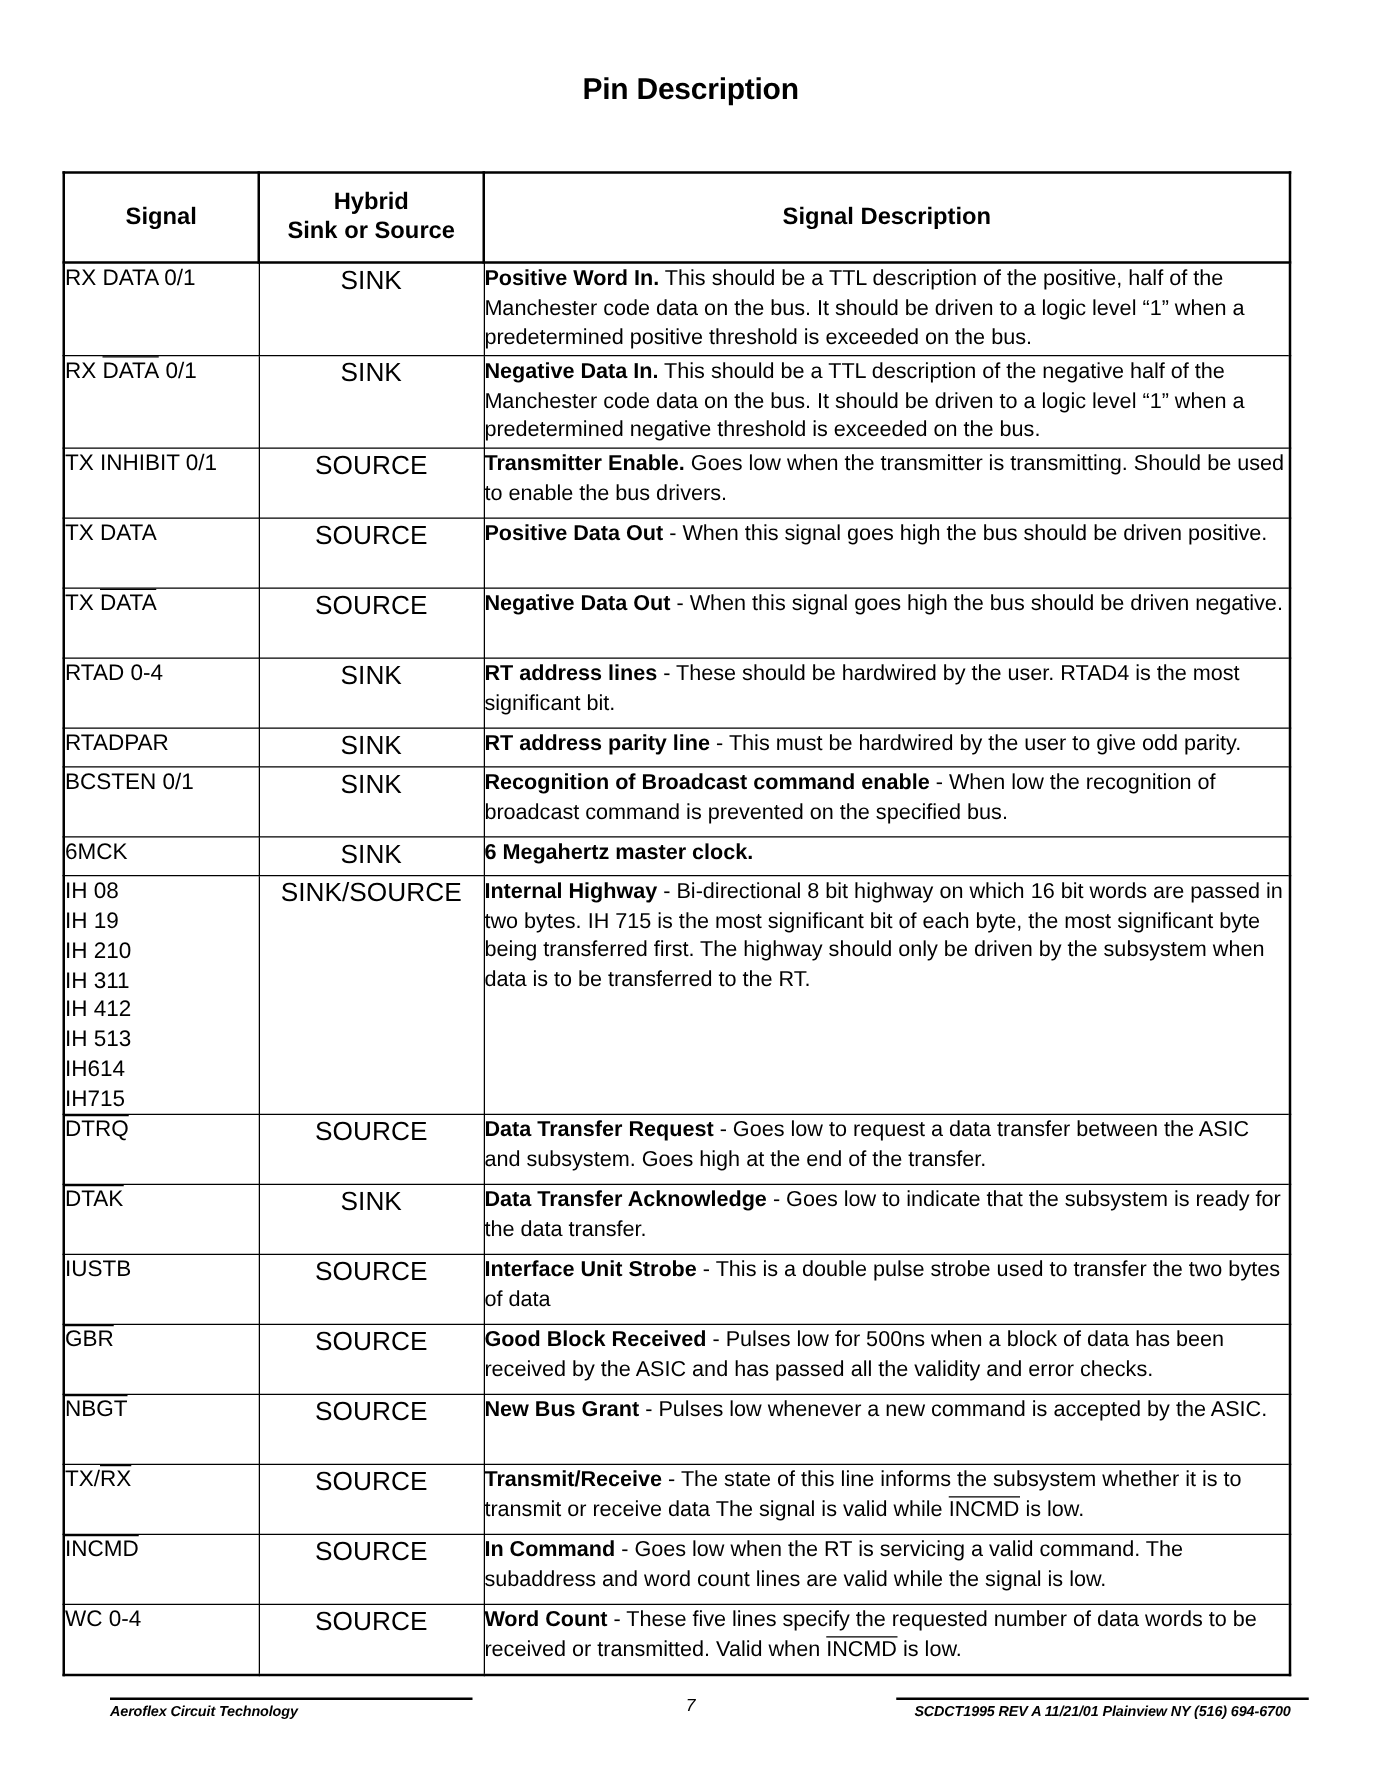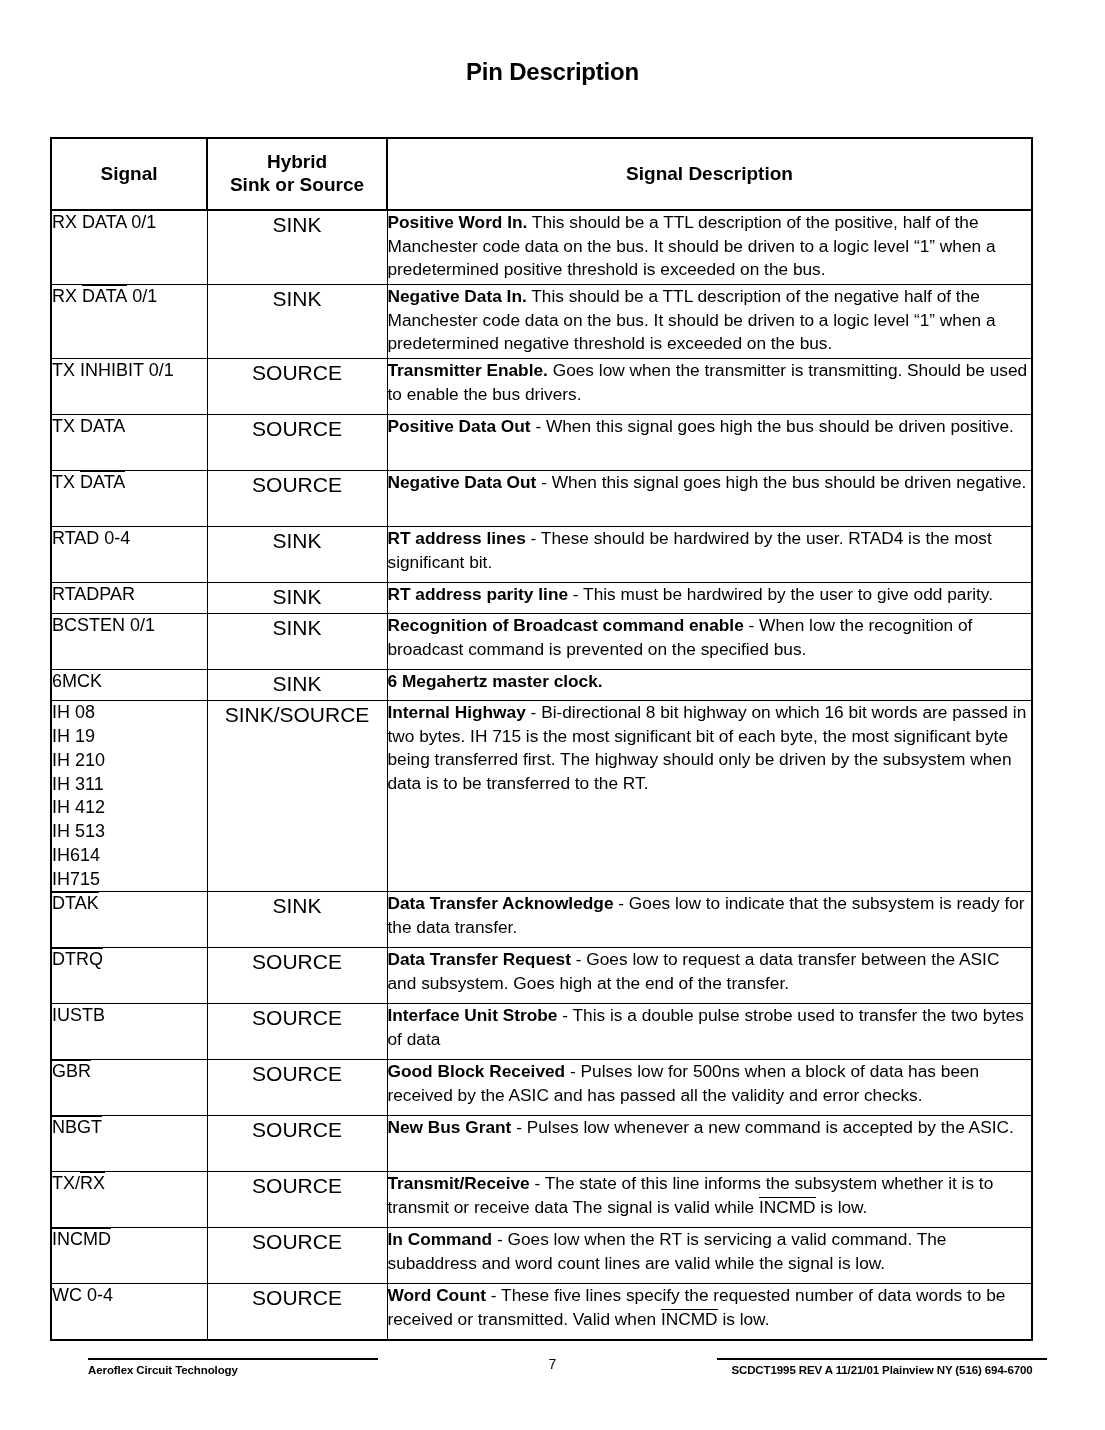--- a/index.html
+++ b/index.html
@@ -95,20 +95,21 @@
   tr.r-mid   td { height: 55px; }
   tr.r-short td { height: 30px; }
   tr.r-ih    td { height: 168px; }
 
   .footer {
     position: absolute;
     left: 0;
     top: 1348px;
     width: 1105px;
     height: 46px;
+    font-style: italic;
   }
   .footer-left {
     position: absolute;
     left: 88px;
     top: 10px;
     width: 290px;
     border-top: 2.2px solid #000000;
     padding-top: 4px;
     font-size: 11.5px;
     font-weight: bold;
@@ -210,28 +211,28 @@
 IH 210
 IH 311
 IH 412
 IH 513
 IH614
 IH715</span></td>
           <td class="hybrid-cell">SINK/SOURCE</td>
           <td class="desc-cell"><b>Internal Highway</b><span> - Bi-directional 8 bit highway on which 16 bit words are passed in two bytes. IH 715 is the most significant bit of each byte, the most significant byte being transferred first. The highway should only be driven by the subsystem when data is to be transferred to the RT.</span></td>
         </tr>
         <tr class="r-mid">
+          <td class="signal-cell"><span class="ovl">DTRQ</span></td>
+          <td class="hybrid-cell">SOURCE</td>
+          <td class="desc-cell"><b>Data Transfer Request</b><span> - Goes low to request a data transfer between the ASIC and subsystem. Goes high at the end of the transfer.</span></td>
+        </tr>
+        <tr class="r-mid">
           <td class="signal-cell"><span class="ovl">DTAK</span></td>
           <td class="hybrid-cell">SINK</td>
           <td class="desc-cell"><b>Data Transfer Acknowledge</b><span> - Goes low to indicate that the subsystem is ready for the data transfer.</span></td>
-        </tr>
-        <tr class="r-mid">
-          <td class="signal-cell"><span class="ovl">DTRQ</span></td>
-          <td class="hybrid-cell">SOURCE</td>
-          <td class="desc-cell"><b>Data Transfer Request</b><span> - Goes low to request a data transfer between the ASIC and subsystem. Goes high at the end of the transfer.</span></td>
         </tr>
         <tr class="r-mid">
           <td class="signal-cell"><span>IUSTB</span></td>
           <td class="hybrid-cell">SOURCE</td>
           <td class="desc-cell"><b>Interface Unit Strobe</b><span> - This is a double pulse strobe used to transfer the two bytes of data</span></td>
         </tr>
         <tr class="r-mid">
           <td class="signal-cell"><span class="ovl">GBR</span></td>
           <td class="hybrid-cell">SOURCE</td>
           <td class="desc-cell"><b>Good Block Received</b><span> - Pulses low for 500ns when a block of data has been received by the ASIC and has passed all the validity and error checks.</span></td>

